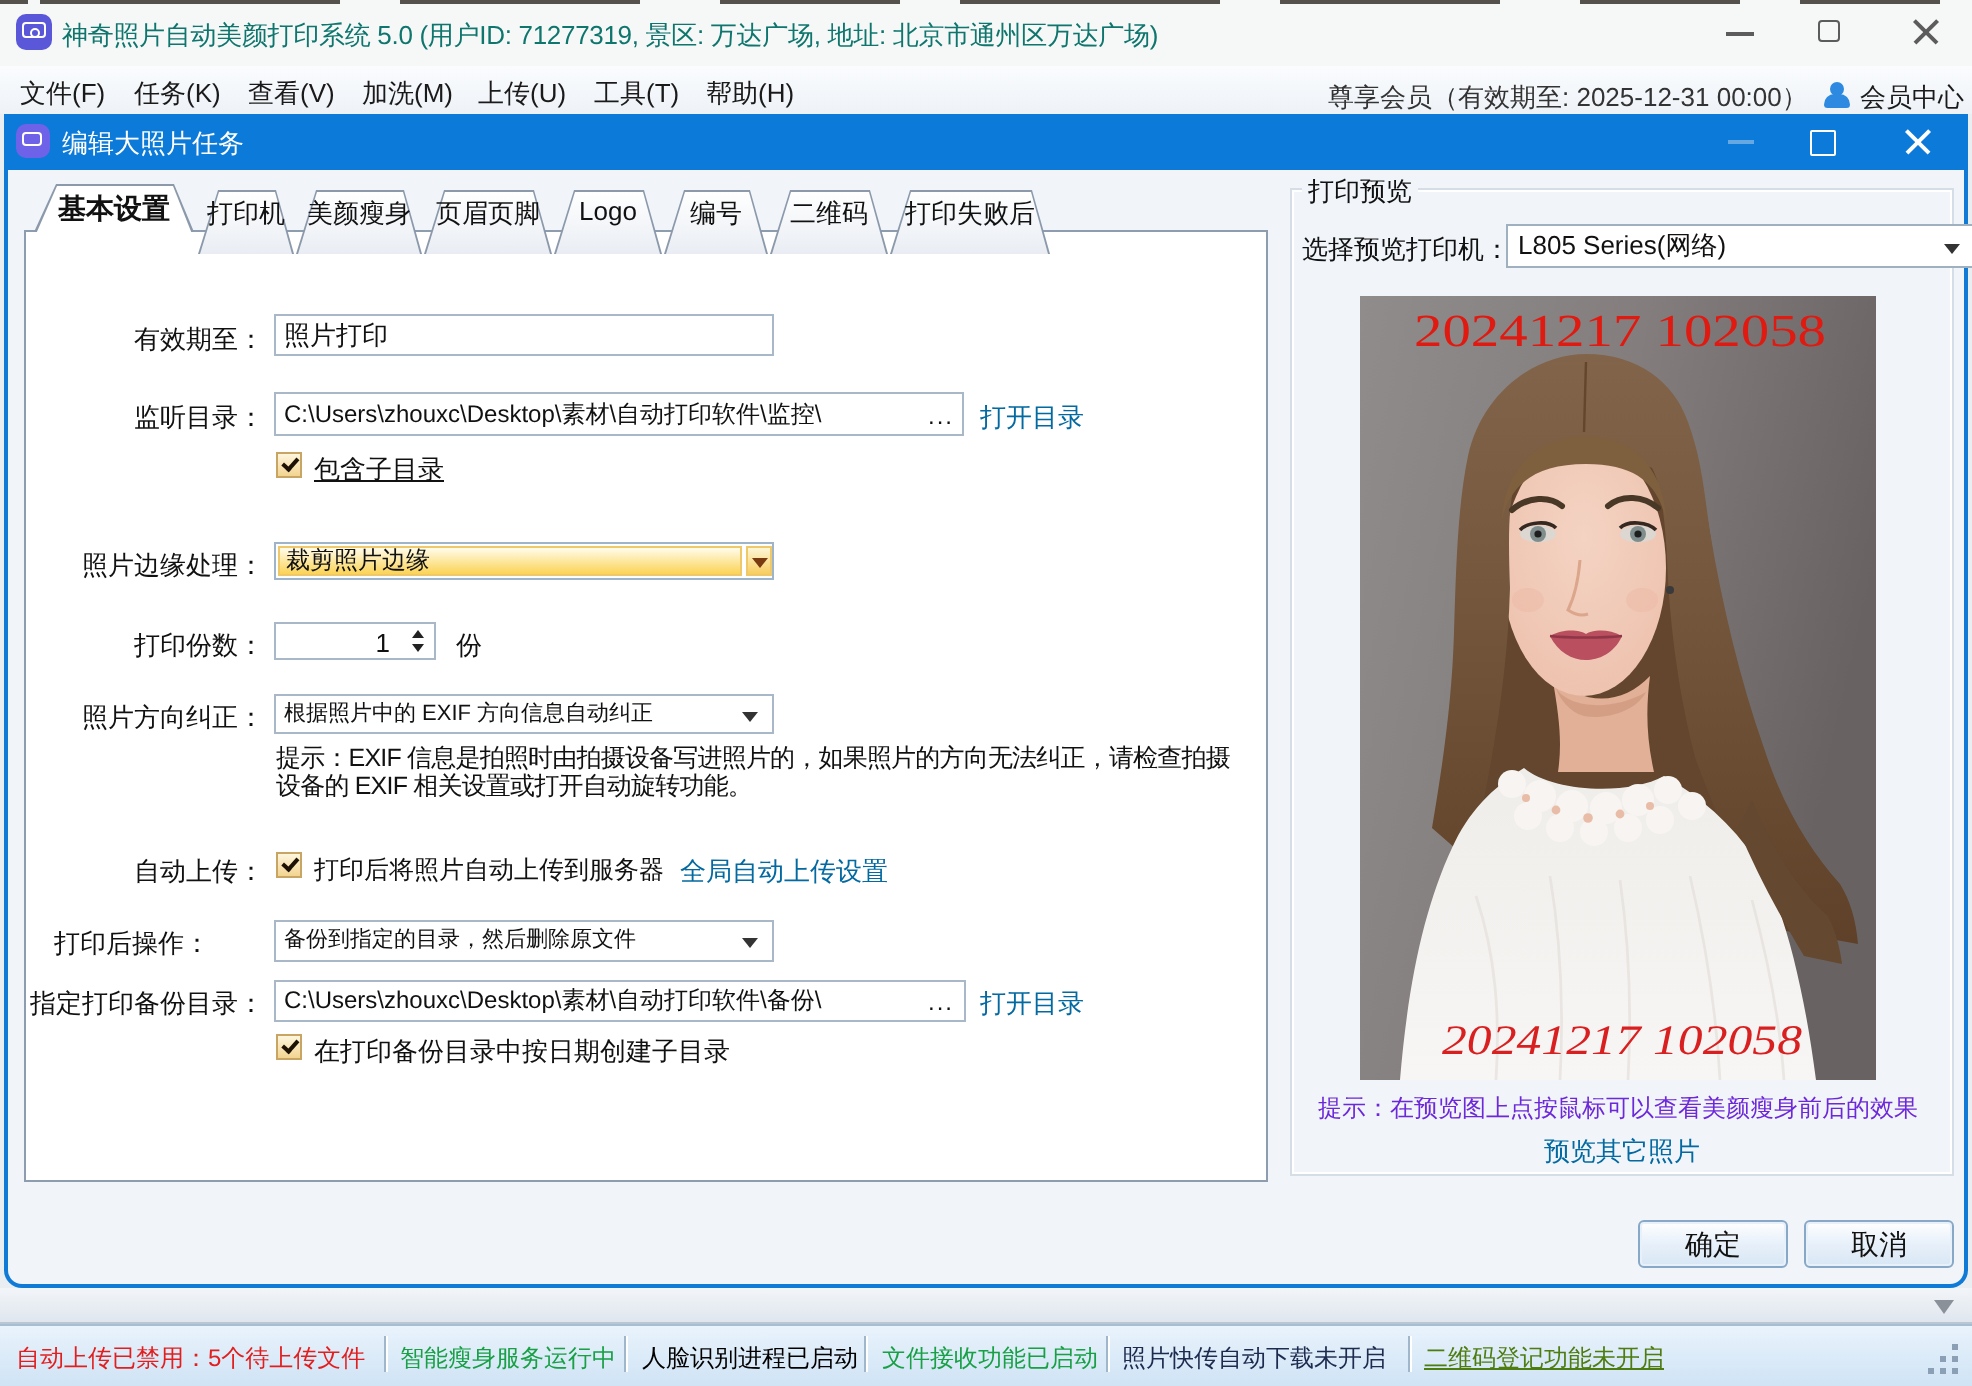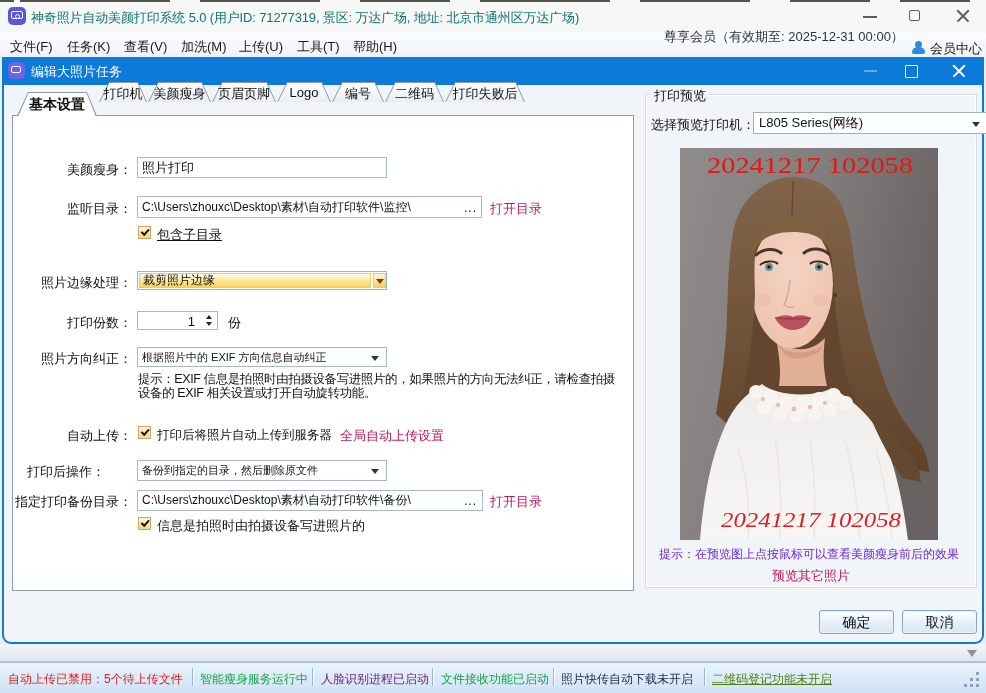--- a/index.html
+++ b/index.html
@@ -35,38 +35,38 @@
 #dtitle { left:2px; top:57px; width:982px; height:28px; background:#0b7ad8; }
 #dicon { left:8px; top:62px; width:17px; height:17px; border-radius:5px; background:#6e63e8; }
 #dicon .cam { position:absolute; left:3px; top:3.5px; width:10px; height:7px; border:1.4px solid #fff; border-radius:2px; }
 #dtitletext { left:31px; top:63px; color:#fff; font-size:13px; }
 #dmin { left:864px; top:70px; width:13px; height:2px; background:#66a9e2; }
 #dmax { left:905px; top:65px; width:13px; height:13px; border:1.5px solid #fff; border-radius:1px; }
 #dcls { left:951px; top:63px; width:16px; height:16px; }
 #dcls .xg { background:#fff; }
 
 
-.tab { position:absolute; top:82px; height:20px; }
+.tab { position:absolute; top:95px; height:32px; }
 .tab .outer, .tab .inner { position:absolute; }
 .tab .outer { left:0; top:0; right:0; bottom:0; background:#8b99ab; clip-path:polygon(10px 0, calc(100% - 9px) 0, 100% 100%, 0 100%); }
 .tab .inner { left:1px; top:1px; right:1px; bottom:0; background:linear-gradient(#ffffff,#e9edf3); clip-path:polygon(9.5px 0, calc(100% - 8.5px) 0, 100% 100%, 0 100%); }
 .tab .txt { position:absolute; width:100%; top:3px; text-align:center; font-size:13px; color:#111; }
 #tabsel { top:92px; height:24px; z-index:5; }
 #tabsel .outer { clip-path:polygon(11px 0, calc(100% - 10px) 0, 100% 100%, 0 100%); }
 #tabsel .inner { background:#ffffff; bottom:-1px; clip-path:polygon(10.5px 0, calc(100% - 9.5px) 0, 100% 100%, 0 100%); }
 #tabsel .txt { font-weight:bold; font-size:14px; top:4px; }
 
 
 #panel { left:12px; top:115px; width:622px; height:476px; background:#fff; border:1px solid #8d9cae; }
 
 
 .lbl { position:absolute; width:132px; text-align:right; font-size:13px; color:#111; white-space:nowrap; }
 .tin { position:absolute; background:#fff; border:1px solid #a9b8c8; font-size:12px; color:#111; line-height:19px; padding-left:4px; white-space:nowrap; overflow:hidden; }
 .dots { position:absolute; font-size:12px; color:#111; letter-spacing:1px; }
-.link { position:absolute; color:#be185d; font-size:13px; white-space:nowrap; }
+.link { position:absolute; color:#0369a1; font-size:13px; white-space:nowrap; }
 .cb { position:absolute; width:13px; height:13px; border:1px solid #c9a563; background:linear-gradient(#fdf6dd,#f3d490); }
 .cb .ck { position:absolute; left:1.5px; top:2px; width:8px; height:4.5px; border-left:2.2px solid #1d1204; border-bottom:2.2px solid #1d1204; transform:rotate(-48deg); }
 .cbt { position:absolute; font-size:13px; color:#111; white-space:nowrap; }
 .combo { position:absolute; background:#fff; border:1px solid #a9b8c8; font-size:11px; line-height:18px; padding-left:4px; white-space:nowrap; }
 .carr { position:absolute; width:0; height:0; border-left:4px solid transparent; border-right:4px solid transparent; border-top:5px solid #333; }
 
 
 #ycombo { left:137px; top:271px; width:250px; height:19px; border:1px solid #9fb4c9; background:#fff; }
 #ycombo .in { position:absolute; left:1px; top:1px; width:232px; height:15px; border:1px solid #eec869; background:linear-gradient(#fffceb,#fbd355); font-size:12px; line-height:13px; padding-left:3px; }
 #ybtn { position:absolute; left:235px; top:1px; width:13px; height:15px; border:1px solid #eec869; background:linear-gradient(#fdf7d8,#f8cd5e); }
@@ -127,21 +127,21 @@
   </div>
 
 <div class="abs" id="menubar"></div>
 <div class="mitem" style="left:10px;">文件(F)</div>
 <div class="mitem" style="left:67px;">任务(K)</div>
 <div class="mitem" style="left:124px;">查看(V)</div>
 <div class="mitem" style="left:181px;">加洗(M)</div>
 <div class="mitem" style="left:239px;">上传(U)</div>
 <div class="mitem" style="left:297px;">工具(T)</div>
 <div class="mitem" style="left:353px;">帮助(H)</div>
-<div class="abs" id="member" style="left:664px; top:28px;">尊享会员（有效期至: 2025-12-31 00:00）</div>
+<div class="abs" id="member" style="left:664px; top:40px;">尊享会员（有效期至: 2025-12-31 00:00）</div>
 <div class="abs" id="membericon" style="top:41px;">
     <div class="h"></div>
     <div class="b"></div>
   </div>
 <div class="abs" id="memberlink" style="top:40px;">会员中心</div>
 
 <div class="abs" id="dialog"></div>
 <div class="abs" id="dtitle"></div>
 <div class="abs" id="dicon">
     <div class="cam"></div>
@@ -190,21 +190,21 @@
     <div class="outer"></div>
     <div class="inner"></div>
     <div class="txt">二维码</div>
   </div>
 <div class="tab" style="left:445px; width:80px;">
     <div class="outer"></div>
     <div class="inner"></div>
     <div class="txt">打印失败后</div>
   </div>
 
-<div class="lbl" style="left:0; top:161px;">美颜瘦身：</div>
+<div class="lbl" style="left:0; top:161px;">有效期至：</div>
 <div class="tin" style="left:137px; top:157px; width:250px; height:21px; font-size:13px;">照片打印</div>
 
 <div class="lbl" style="left:0; top:200px;">监听目录：</div>
 <div class="tin" style="left:137px; top:196px; width:345px; height:22px; line-height:20px;">C:\Users\zhouxc\Desktop\素材\自动打印软件\监控\</div>
 <div class="dots" style="left:464px; top:201px;">...</div>
 <div class="link" style="left:490px; top:200px;">打开目录</div>
 <div class="cb" style="left:138px; top:226px;">
     <div class="ck"></div>
   </div>
 <div class="cbt" style="left:157px; top:226px;text-decoration:underline;">包含子目录</div>
@@ -240,21 +240,21 @@
 <div class="lbl" style="left:0; top:463px;text-align:center;">打印后操作：</div>
 <div class="combo" style="left:137px; top:460px; width:250px; height:21px; line-height:19px;">备份到指定的目录，然后删除原文件<div class="carr" style="right:7px; top:8px;"></div></div>
 
 <div class="lbl" style="left:0; top:493px;">指定打印备份目录：</div>
 <div class="tin" style="left:137px; top:490px; width:346px; height:21px;">C:\Users\zhouxc\Desktop\素材\自动打印软件\备份\</div>
 <div class="dots" style="left:464px; top:494px;">...</div>
 <div class="link" style="left:490px; top:493px;">打开目录</div>
 <div class="cb" style="left:138px; top:517px;">
     <div class="ck"></div>
   </div>
-<div class="cbt" style="left:157px; top:517px;">信息是拍照时由拍摄设备写进照片的</div>
+<div class="cbt" style="left:157px; top:517px;">在打印备份目录中按日期创建子目录</div>
 
 <div class="abs" id="gbox"></div>
 <div class="abs" id="gboxlbl">打印预览</div>
 <div class="cbt" style="left:651px; top:116px;">选择预览打印机：</div>
 <div class="abs" id="pcombo">L805 Series(网络)<div class="carr" style="right:7px; top:9px;"></div></div>
 <div class="abs" id="photo">
 <svg width="258" height="392" viewBox="0 0 258 392">
 <defs>
 <linearGradient id="pbg" x1="0" y1="0" x2="1" y2="0.35">
 <stop offset="0" stop-color="#8f8c8b"></stop>
@@ -342,21 +342,21 @@
 <div class="btn" style="left:902px; top:610px;">取消</div>
 
 <div class="abs" id="strip"></div>
 <div class="abs" id="striparrow"></div>
 
 <div class="abs" id="statusbar"></div>
 <div class="sitem" style="left:8px; color:#e31e1e;">自动上传已禁用：5个待上传文件</div>
 <div class="ssep" style="left:192px;"></div>
 <div class="sitem" style="left:200px; color:#18a045;">智能瘦身服务运行中</div>
 <div class="ssep" style="left:312px;"></div>
-<div class="sitem" style="left:321px; color:#701a75;font-family:Liberation Serif, serif;">人脸识别进程已启动</div>
+<div class="sitem" style="left:321px; color:#000000;font-family:Liberation Serif, serif;">人脸识别进程已启动</div>
 <div class="ssep" style="left:432px;"></div>
 <div class="sitem" style="left:441px; color:#18a045;">文件接收功能已启动</div>
 <div class="ssep" style="left:553px;"></div>
 <div class="sitem" style="left:561px; color:#1d2b4e;">照片快传自动下载未开启</div>
 <div class="ssep" style="left:704px;"></div>
 <div class="sitem" style="left:712px; color:#4d7c0f;text-decoration:underline;">二维码登记功能未开启</div>
 <div class="abs" id="grip">
 <i style="left:12px; top:12px;"></i>
     <i style="left:12px; top:6px;"></i>
     <i style="left:6px; top:12px;"></i>

